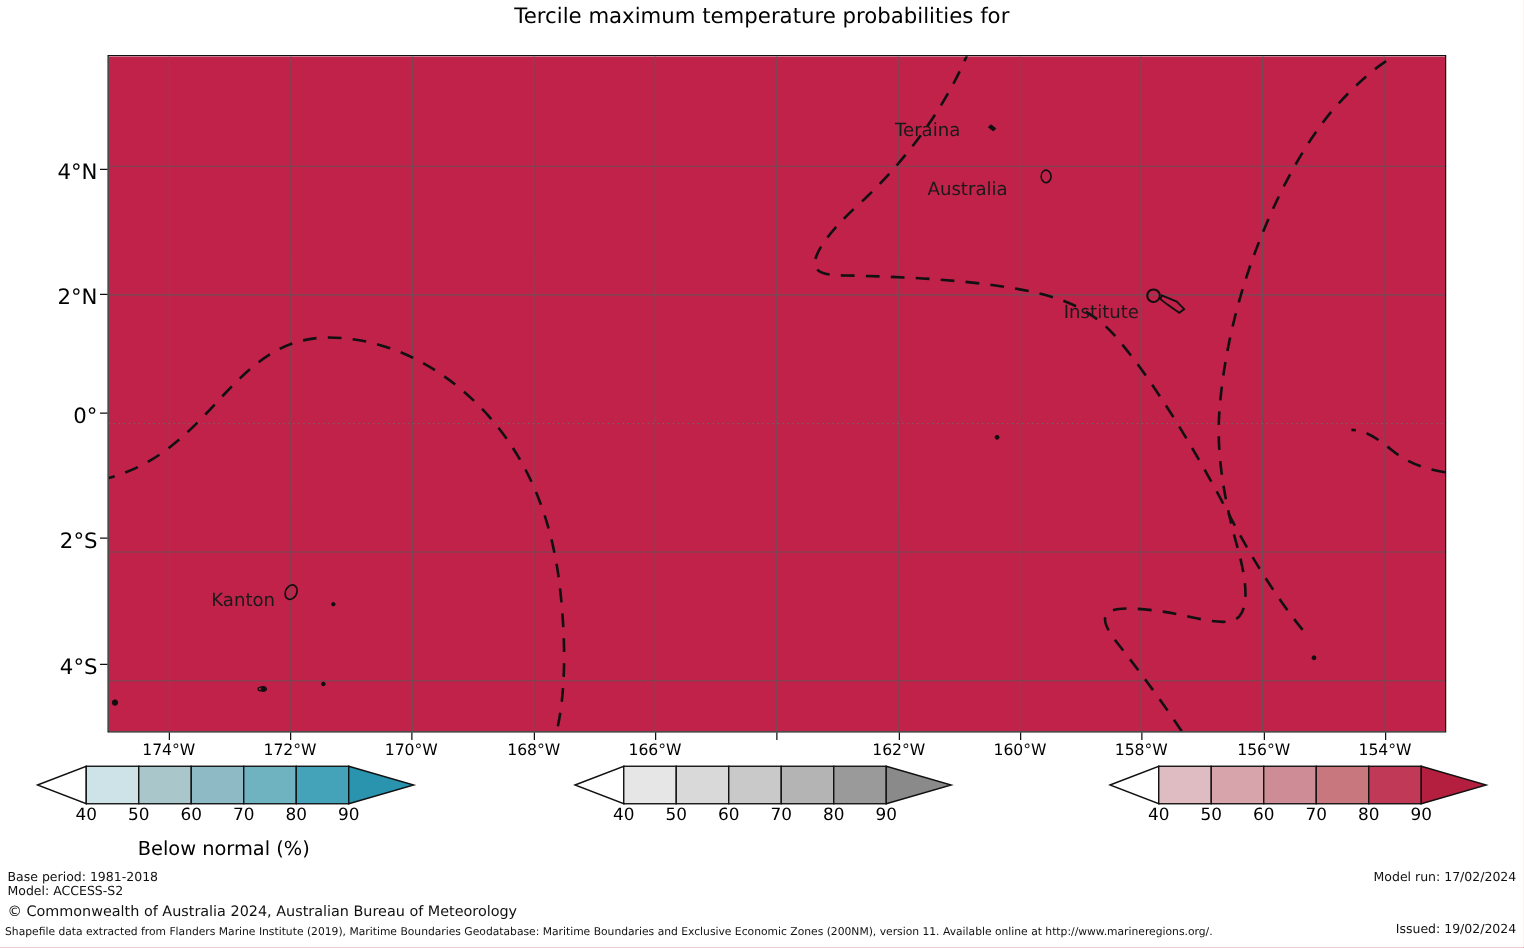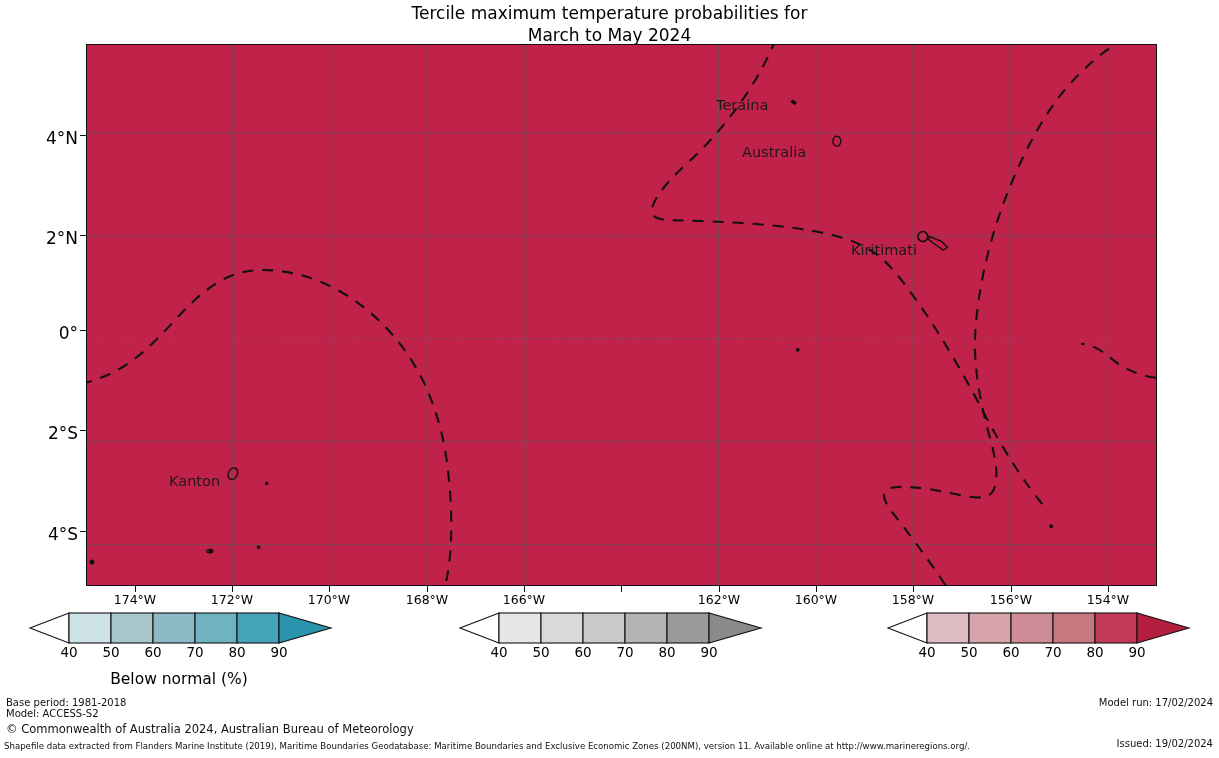--- a/index.html
+++ b/index.html
@@ -39,21 +39,20 @@
               text-align:right;}
   .copyright{position:absolute;left:6px;top:722px;font-size:11.5px;color:#111;}
   .shapefile{position:absolute;left:4px;top:741px;font-size:8.6px;color:#111;
              white-space:nowrap;}
 </style>
 </head>
 <body>
 
 <div class="title">
   <div>Tercile maximum temperature probabilities for</div>
-  <div>March to May 2024</div>
 </div>
 
 <div id="map-panel">
   <svg id="map-svg" viewBox="0 0 1071 542" preserveAspectRatio="none">
 
     <rect x="0" y="0" width="1071" height="542" fill="#c0224a"></rect>
 
     <g stroke="#5a5a5a" stroke-width="0.9" opacity="0.75">
       <line x1="48.6" y1="0" x2="48.6" y2="542"></line>
       <line x1="146.0" y1="0" x2="146.0" y2="542"></line>
@@ -145,21 +144,21 @@
 <div class="xlab" style="left:524px;">166°W</div>
 <div class="xlab" style="left:621px;margin-top:18px;">164°W</div>
 <div class="xlab" style="left:719px;">162°W</div>
 <div class="xlab" style="left:816px;">160°W</div>
 <div class="xlab" style="left:913px;">158°W</div>
 <div class="xlab" style="left:1011px;">156°W</div>
 <div class="xlab" style="left:1108px;">154°W</div>
 
 <div class="isl-label" style="left:716px;top:97px;">Teraina</div>
 <div class="isl-label" style="left:742px;top:144px;">Australia</div>
-<div class="isl-label" style="left:851px;top:242px;">Kiritimati</div>
+<div class="isl-label" style="left:851px;top:242px;">Institute</div>
 <div class="isl-label" style="left:169px;top:473px;">Kanton</div>
 
 <div class="cbar-wrap" style="left:14px;width:330px;">
   <svg class="cbar-svg" width="330" height="32" viewBox="0 0 330 32">
     <g stroke="#111" stroke-width="1.1">
       <polygon points="16,16 55,1 55,31" fill="#ffffff"></polygon>
       <rect x="55" y="1" width="42" height="30" fill="#cde3e8"></rect>
       <rect x="97" y="1" width="42" height="30" fill="#a9c6ca"></rect>
       <rect x="139" y="1" width="42" height="30" fill="#8dbac4"></rect>
       <rect x="181" y="1" width="42" height="30" fill="#6fb2c0"></rect>

